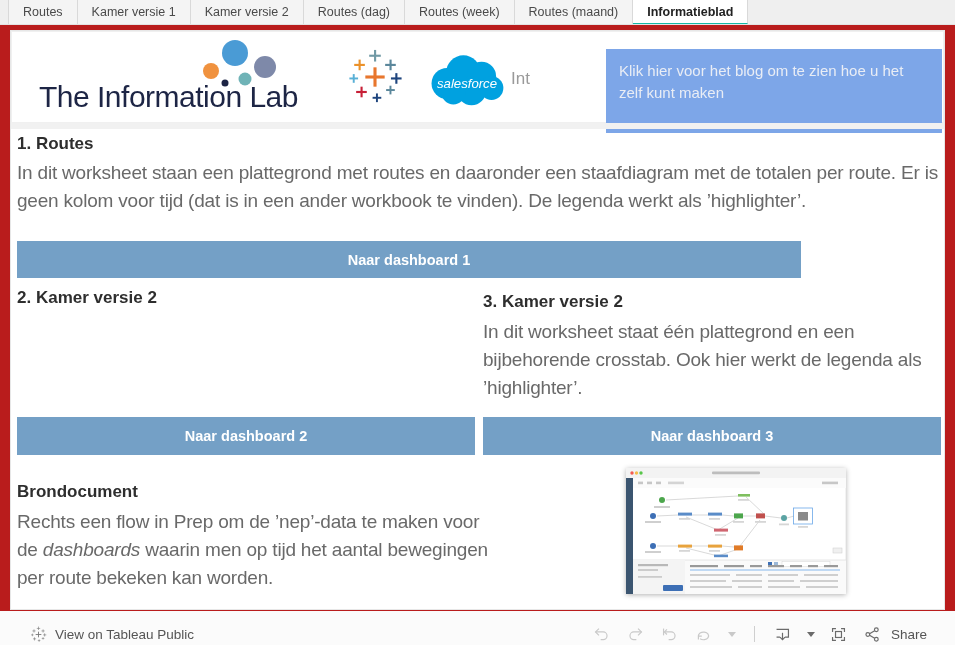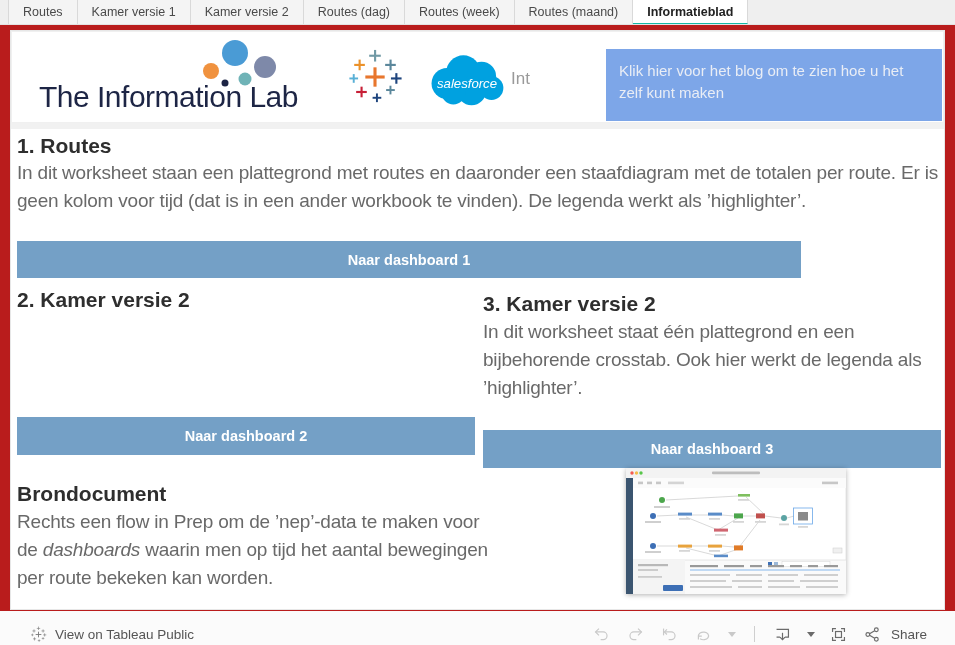--- a/index.html
+++ b/index.html
@@ -21,25 +21,25 @@
                  box-shadow: inset 0 0 0 1px #f0f0f0; }
   .zone-gap { position:absolute; top:92px; left:0; width:100%; height:6px; background:#f1f1f1; }
 
   .til-logo { position:absolute; left:28px; top:6px; width:290px; height:80px; }
   .tableau-logo { position:absolute; left:335px; top:17px; width:58px; height:58px; }
   .sf-logo { position:absolute; left:410px; top:18px; width:92px; height:60px; }
   .sf-cloud circle { fill:var(--salesforce-blue,#00A1E0); }
   .partner-text { position:absolute; left:500px; top:38px; width:24px; height:22px; overflow:hidden;
                   color:#9a9a9a; font-size:17px; white-space:nowrap; }
 
-  .banner { position:absolute; left:595px; top:18px; width:336px; height:72px;
+  .banner { position:absolute; left:595px; top:18px; width:336px; height:84px;
             background:var(--banner-blue,#7da6e8); color:#e9edf5; font-size:15px; line-height:22px;
             padding:11px 13px; cursor:pointer; }
 
-  .h-sec { position:absolute; font-size:21px; font-weight:bold; color:#2e2e2e; }
+  .h-sec { position:absolute; font-size:17px; font-weight:bold; color:#2e2e2e; }
   .p-sec { position:absolute; font-size:19px; color:#696969; line-height:28px;
            letter-spacing:-0.2px; overflow:hidden; }
   .p-sec i { }
 
   .nav-btn { position:absolute; background:var(--button-blue,#74a0c6); color:#fff; font-weight:bold;
              font-size:14.5px; display:flex; align-items:center; justify-content:center;
              cursor:pointer; border:none; }
 
   .prep-shot { position:absolute; left:615px; top:437px; width:220px; height:126px;
                box-shadow:0 1px 5px rgba(0,0,0,0.3); background:#fff; }
@@ -146,21 +146,21 @@
     <div class="h-sec" style="left:6px; top:103px;">1. Routes</div>
     <div class="p-sec" style="left:6px; top:128px; width:924px; height:80px;">In dit worksheet staan een plattegrond met routes en daaronder een staafdiagram met de totalen per route. Er is geen kolom voor tijd (dat is in een ander workbook te vinden). De legenda werkt als ’highlighter’.</div>
     <div class="nav-btn" style="left:6px; top:210px; width:784px; height:37px;">Naar dashboard 1</div>
 
     <div class="h-sec" style="left:6px; top:257px;">2. Kamer versie 2</div>
 
     <div class="h-sec" style="left:472px; top:261px;">3. Kamer versie 2</div>
     <div class="p-sec" style="left:472px; top:287px; width:460px; height:96px;">In dit worksheet staat één plattegrond en een bijbehorende crosstab. Ook hier werkt de legenda als ’highlighter’.</div>
 
     <div class="nav-btn" style="left:6px; top:386px; width:458px; height:38px;">Naar dashboard 2</div>
-    <div class="nav-btn" style="left:472px; top:399px; width:458px; height:38px;text-align:center;">Naar dashboard 3</div>
+    <div class="nav-btn" style="left:472px; top:386px; width:458px; height:38px;text-align:center;">Naar dashboard 3</div>
 
     <div class="h-sec" style="left:6px; top:451px;">Brondocument</div>
     <div class="p-sec" style="left:6px; top:477px; width:482px; height:90px;"><span>Rechts een flow in Prep om de ’nep’-data te maken voor de </span><i>dashboards</i><span> waarin men op tijd het aantal bewegingen per route bekeken kan worden.</span></div>
 
     <svg class="prep-shot" viewBox="0 0 220 126">
       <rect x="0" y="0" width="220" height="126" fill="#ffffff" stroke="#d8d8d8" stroke-width="0.6"></rect>
       <rect x="0" y="0" width="220" height="10" fill="#f3f3f3"></rect>
       <circle cx="6" cy="5" r="1.7" fill="#f45c51"></circle>
         <circle cx="10.5" cy="5" r="1.7" fill="#f7bd4a"></circle>
         <circle cx="15" cy="5" r="1.7" fill="#58c64a"></circle>

